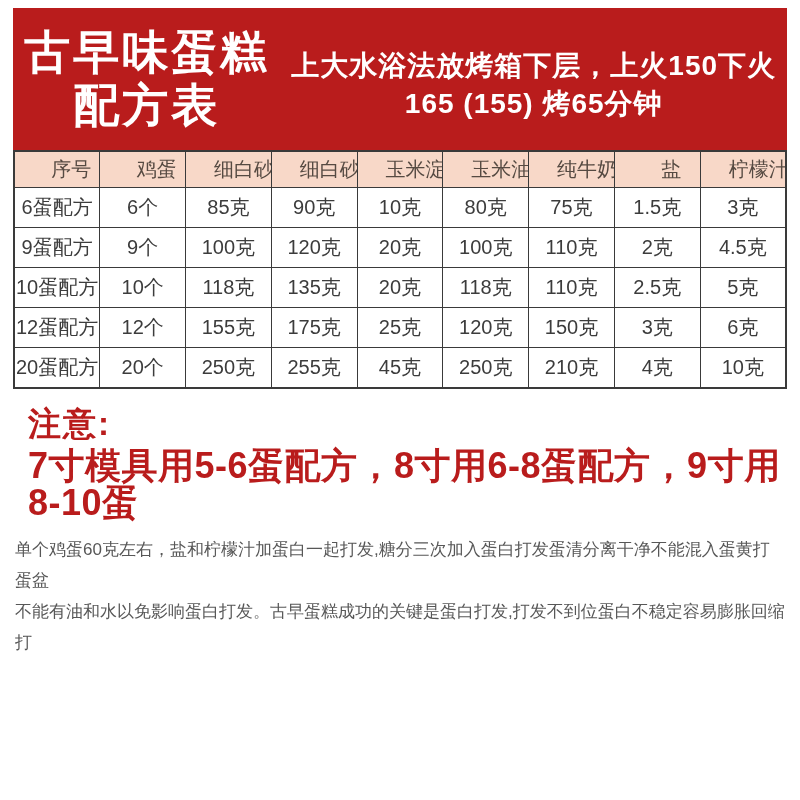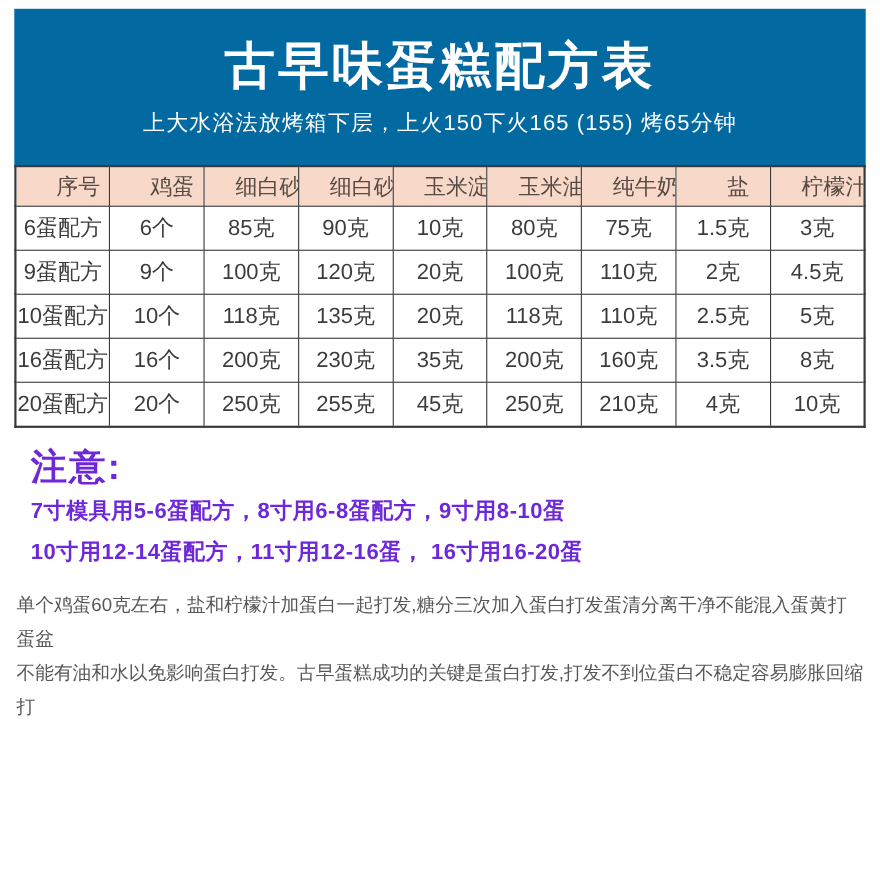--- a/index.html
+++ b/index.html
@@ -5,28 +5,28 @@
   html,body { margin:0; padding:0; }
   body {
     width:800px; height:800px;
     background:#ffffff;
     font-family:"Liberation Sans", sans-serif;
     overflow:hidden;
   }
   .page { padding:8px 13px 0 13px; }
 
   .band {
-    background:#0369a1;
+    background:#b91c1c;
     height:142px;
-    display:flex; flex-direction:column;
+    display:flex; flex-direction:row;
     align-items:center; justify-content:center;
     color:#ffffff; text-align:center;
   }
   .title { font-size:46px; font-weight:bold; letter-spacing:3px; line-height:1.15; }
-  .subtitle { font-size:20px; font-weight:normal; margin-top:12px; letter-spacing:1px; }
+  .subtitle { font-size:28px; font-weight:bold; margin-top:12px; letter-spacing:1px; }
 
   .recipe-table {
     width:100%;
     border-collapse:collapse;
     table-layout:fixed;
     border:2px solid #3a3a3a;
   }
   .recipe-table th, .recipe-table td {
     border:1px solid #3a3a3a;
     text-align:center;
@@ -43,23 +43,23 @@
     height:35px;
     padding-left:28px;
   }
   .recipe-table td {
     background:#ffffff;
     color:#3c3c3c;
     font-size:20px;
     height:39px;
   }
 
-  .notes { margin:13px 0 0 15px; color:#6d28d9; font-weight:bold; }
+  .notes { margin:13px 0 0 15px; color:#b91c1c; font-weight:bold; }
   .notes-heading { font-size:33px; letter-spacing:2px; }
-  .notes-line { font-size:20px; line-height:37px; letter-spacing:0.5px; }
+  .notes-line { font-size:36px; line-height:37px; letter-spacing:0.5px; }
 
   .footer-text {
     margin:13px 2px 0 2px;
     color:#575757;
     font-size:17px;
     line-height:31px;
   }
 </style>
 </head>
 <body>
@@ -113,48 +113,47 @@
           <td>10个</td>
           <td>118克</td>
           <td>135克</td>
           <td>20克</td>
           <td>118克</td>
           <td>110克</td>
           <td>2.5克</td>
           <td>5克</td>
         </tr>
         <tr>
-          <td>16蛋配方</td>
-          <td>16个</td>
-          <td>200克</td>
-          <td>230克</td>
-          <td>35克</td>
-          <td>200克</td>
-          <td>160克</td>
-          <td>3.5克</td>
-          <td>8克</td>
+          <td>12蛋配方</td>
+          <td>12个</td>
+          <td>155克</td>
+          <td>175克</td>
+          <td>25克</td>
+          <td>120克</td>
+          <td>150克</td>
+          <td>3克</td>
+          <td>6克</td>
         </tr>
         <tr>
           <td>20蛋配方</td>
           <td>20个</td>
           <td>250克</td>
           <td>255克</td>
           <td>45克</td>
           <td>250克</td>
           <td>210克</td>
           <td>4克</td>
           <td>10克</td>
         </tr>
       </tbody>
   </table>
 
   <section class="notes">
     <div class="notes-heading">注意:</div>
     <div class="notes-line">7寸模具用5-6蛋配方，8寸用6-8蛋配方，9寸用8-10蛋</div>
-    <div class="notes-line">10寸用12-14蛋配方，11寸用12-16蛋， 16寸用16-20蛋</div>
   </section>
 
   <section class="footer-text">
     <div>单个鸡蛋60克左右，盐和柠檬汁加蛋白一起打发,糖分三次加入蛋白打发蛋清分离干净不能混入蛋黄打蛋盆</div>
     <div>不能有油和水以免影响蛋白打发。古早蛋糕成功的关键是蛋白打发,打发不到位蛋白不稳定容易膨胀回缩打</div>
 
   </section>
 
 </div>
 

